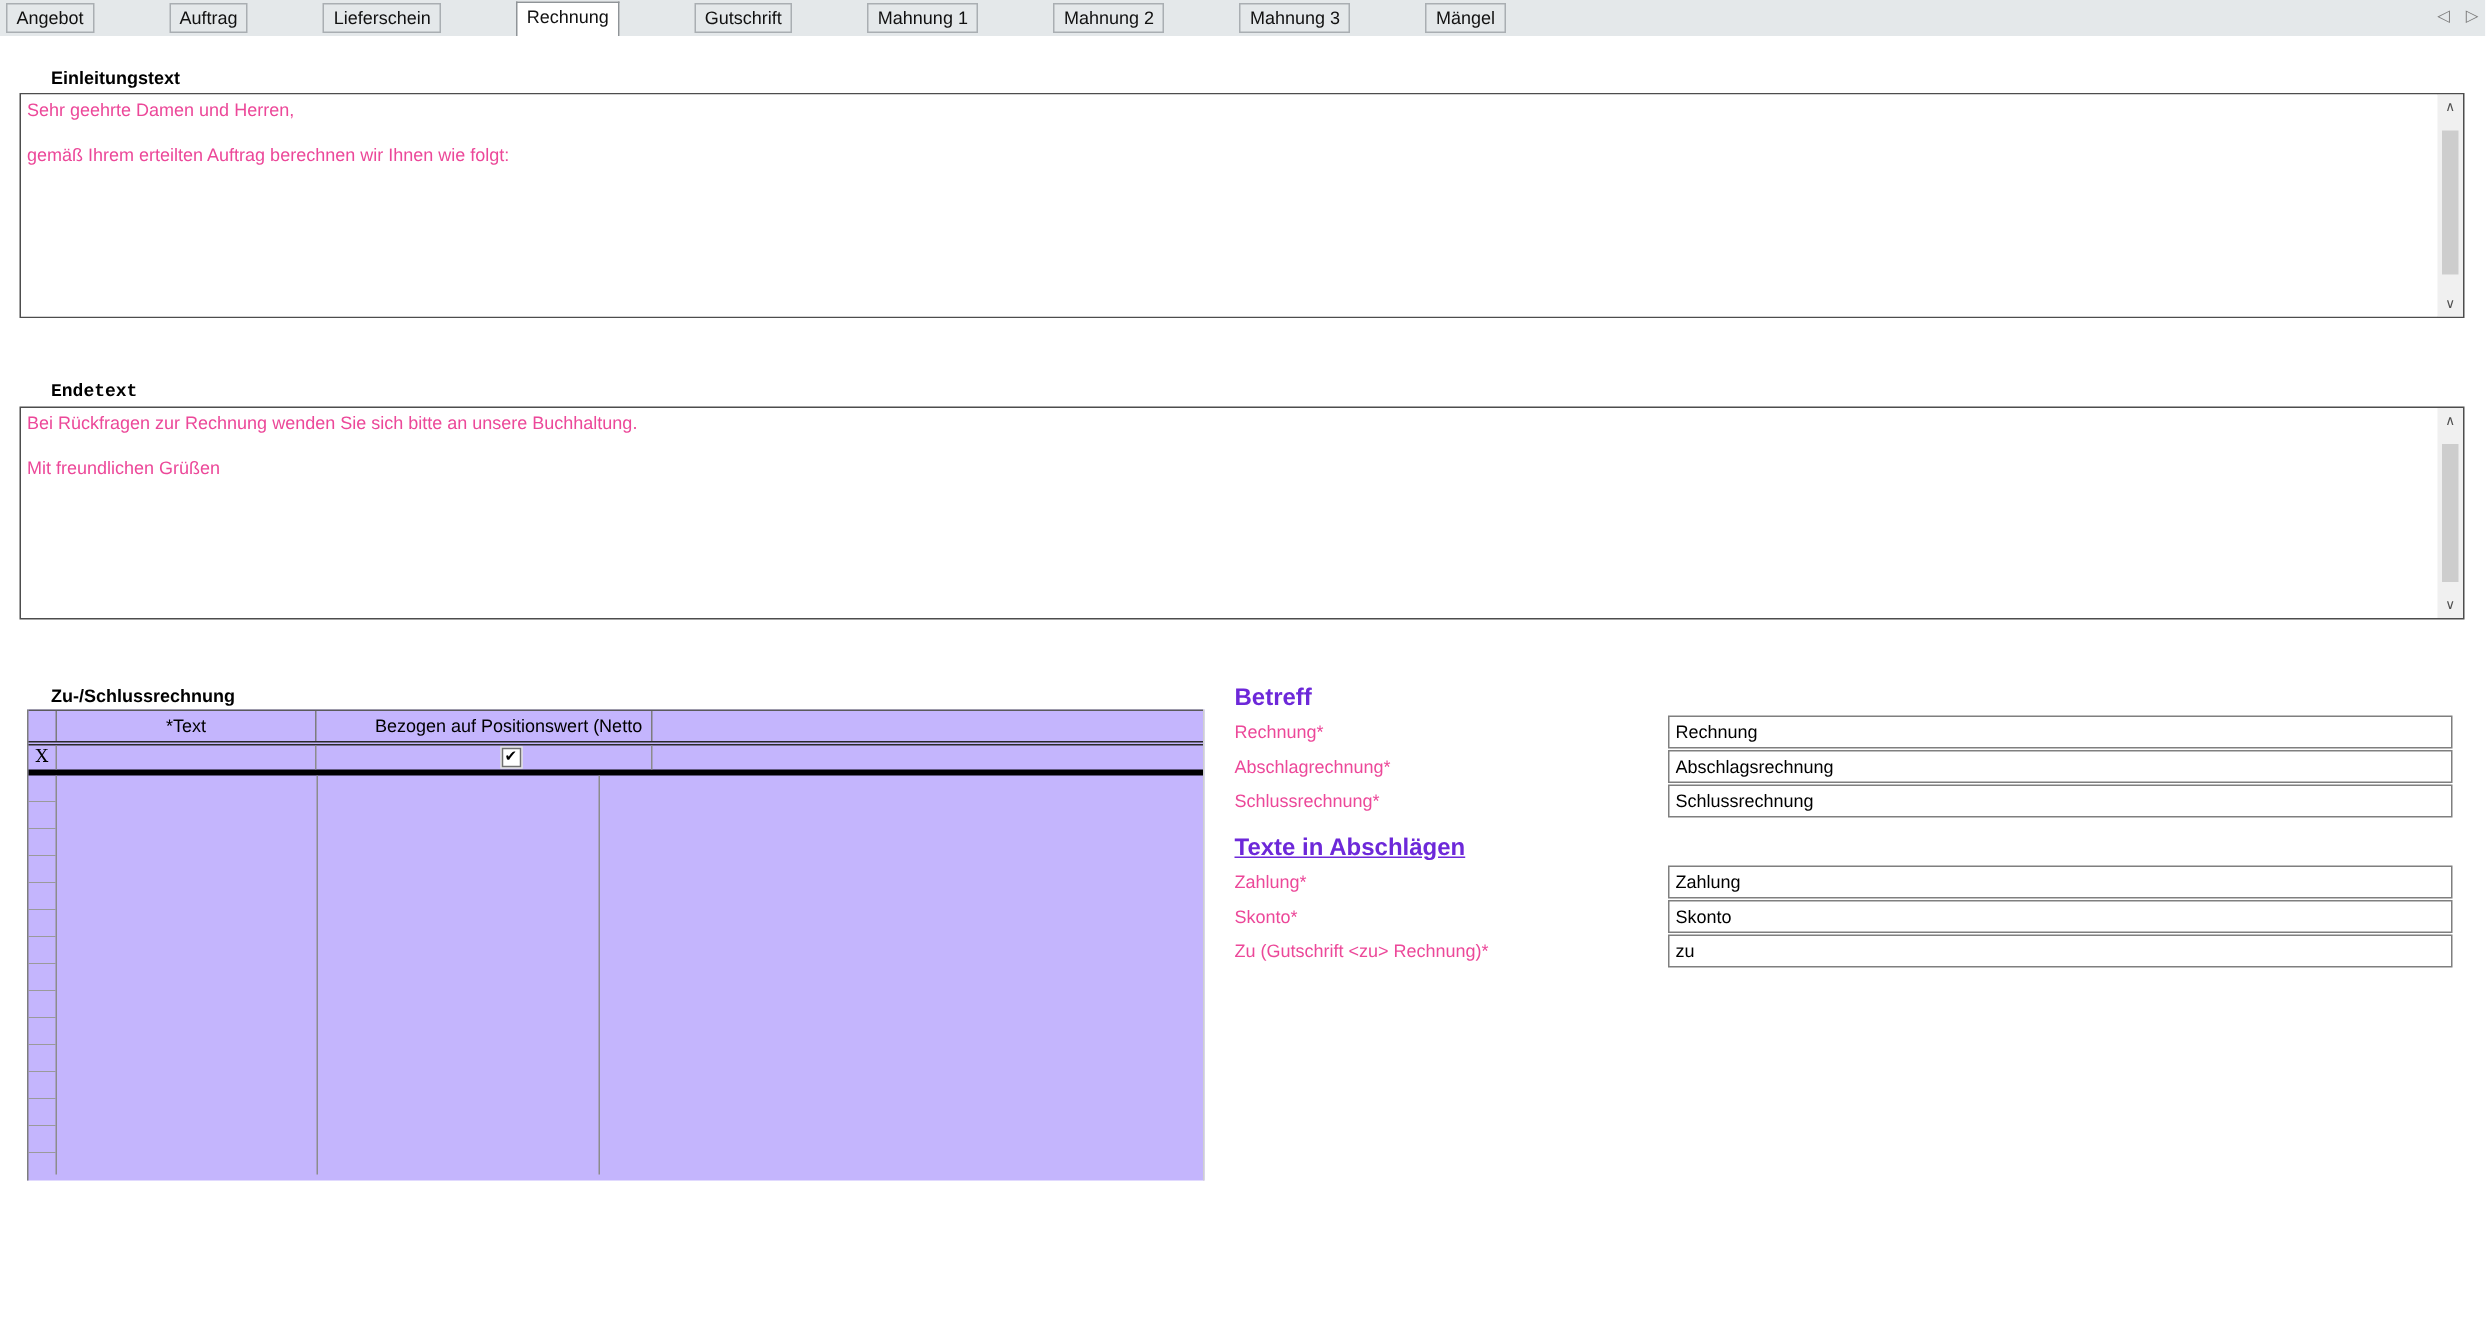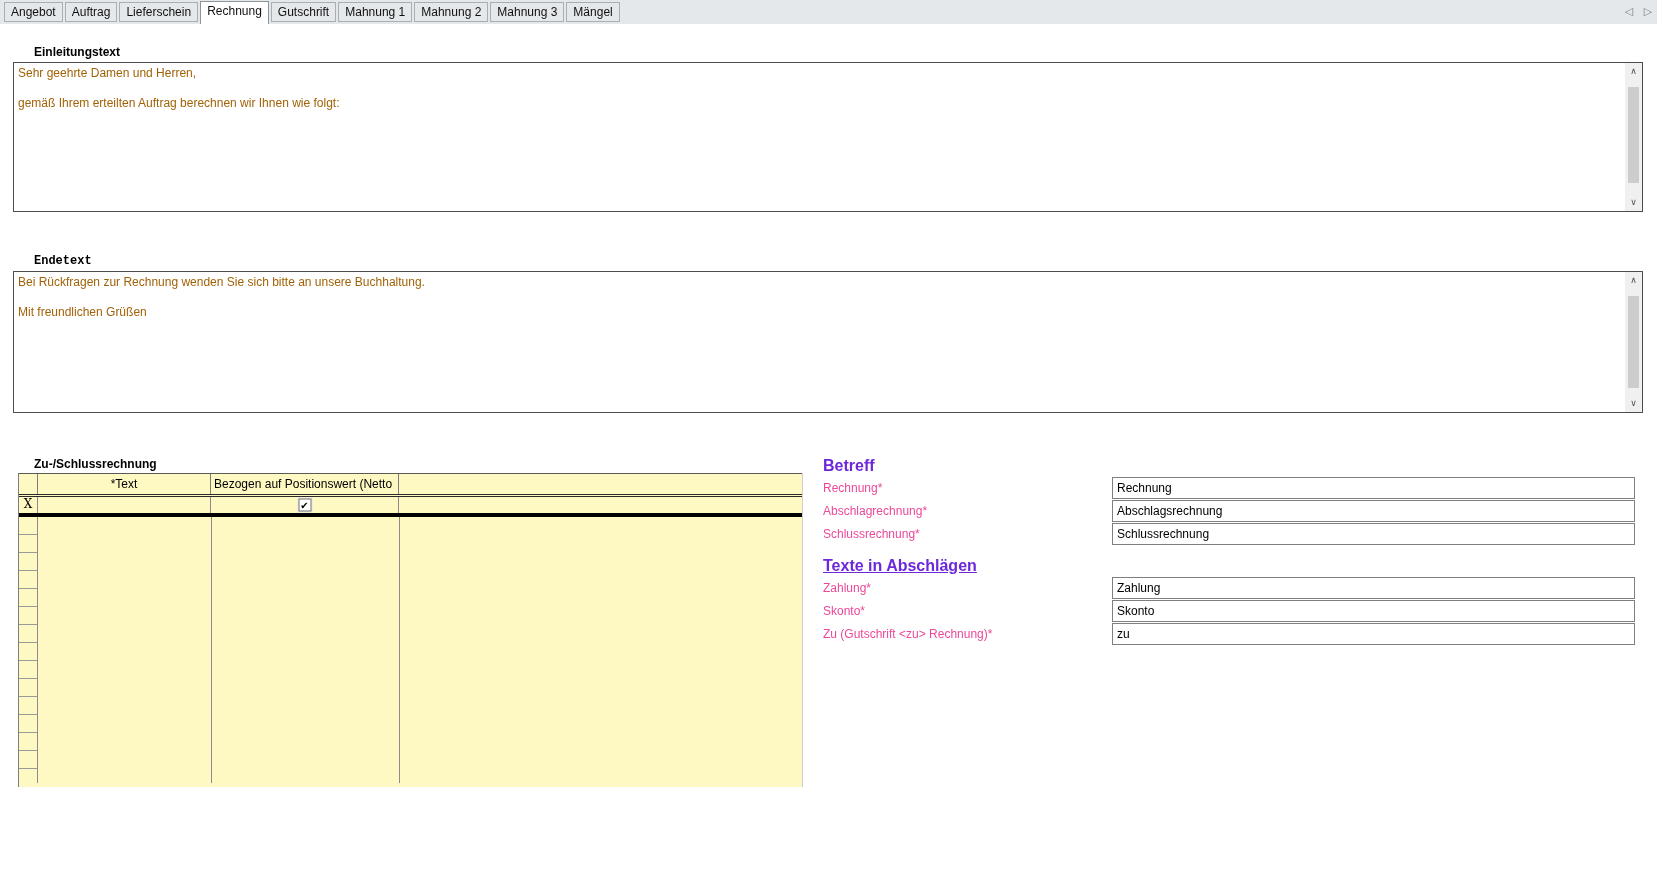--- a/index.html
+++ b/index.html
@@ -2,58 +2,58 @@
 <html><head>
 <meta charset="utf-8">
 <style>
   * { box-sizing: border-box; margin: 0; padding: 0; }
   html,body { background:#fff; }
   body { font-family: "Liberation Sans", sans-serif; font-size: 12px; color:#111; }
   .page { position: relative; width: 1657px; height: 895px; background:#fff; overflow: hidden; }
 
   
   .tabbar { position:absolute; left:0; top:0; width:1657px; height:24px; background:#e4e8ea; }
-  .tabs { position:absolute; left:4px; top:0; height:24px; display:flex; align-items:flex-start; }
+  .tabs { position:absolute; left:4px; top:0; height:24px; display:flex; align-items:flex-start;gap:48px; }
   .tab { margin-top:2px; height:20px; line-height:18px; padding:0 6px; background:#e4e8ea;
          border:1px solid #a9aeb2; margin-right:2px; white-space:nowrap; cursor:default; }
   .tab.active { margin-top:1px; height:23px; line-height:19px; background:#fff;
                 border:1px solid #8f9498; border-bottom:none; position:relative; z-index:2; }
   .tab-scroll { position:absolute; top:4px; width:14px; height:15px; text-align:center;
                 color:#7a7a7a; font-size:11px; line-height:15px; }
   .tab-scroll.left { left:1622px; }
   .tab-scroll.right { left:1641px; }
 
   
   .sec-label { position:absolute; font-weight:bold; font-size:12px; color:#000; white-space:nowrap;padding-left:20px; }
 
   
   .textbox { position:absolute; left:13px; width:1630px; background:#fff; border:1px solid #4d4d4d; }
   .textbox textarea { position:absolute; left:0; top:0; width:1611px; height:100%;
                       border:none; outline:none; resize:none; overflow:hidden;
                       font-family:"Liberation Sans", sans-serif; font-size:12px; line-height:15px;
-                      padding:3px 4px; color:#a16207; background:#fff; }
+                      padding:3px 4px; color:#ec4899; background:#fff; }
   .vscroll { position:absolute; right:0; top:0; width:17px; height:100%; background:#f0f0f0; }
   .vscroll .arrow { position:absolute; left:0; width:17px; height:17px; text-align:center;
                     font-size:9px; line-height:17px; color:#505050; }
   .vscroll .arrow.up { top:0; }
   .vscroll .arrow.down { bottom:0; }
   .vscroll .thumb { position:absolute; left:3px; width:11px; background:#cdcdcd; }
 
   
-  .grid { position:absolute; left:18px; top:473px; width:785px; height:314px; background:#fef9c3;
+  .grid { position:absolute; left:18px; top:473px; width:785px; height:314px; background:#c4b5fd;
           border-left:1px solid #7d7d7d; border-right:1px solid #cfcfcf; }
   .grid-header { display:flex; height:24px; border-top:1px solid #5a5a5a;
                  border-bottom:3px double #2a2a2a; }
   .grid-header .cell { height:100%; line-height:20px; font-size:12px; color:#000;
                        border-right:1px solid #7d7d7d; overflow:hidden; white-space:nowrap; }
   .grid-xrow { display:flex; height:20px; border-bottom:4px solid #000; }
   .grid-xrow .cell { height:100%; border-right:1px solid #8c8c8c; position:relative; }
   .col-sel { width:19px; }
   .col-text { width:173px; text-align:center; }
-  .col-bez { width:188px; padding-left:3px; }
+  .col-bez { width:188px; padding-left:3px;margin-left:36px; }
   .col-fill { flex:1; border-right:none !important; }
   .row-marker { position:absolute; left:0; top:0; width:100%; height:100%;
                 font-family:"DejaVu Serif", serif; font-size:12px; line-height:15px;
                 text-align:center; color:#000; }
   .checkbox { position:absolute; left:50%; top:50%; transform:translate(-50%,-50%);
               width:13px; height:13px; background:#fff; border:1px solid #707070;
               box-shadow:0 0 0 1px #e3e3e3; display:flex; align-items:center; justify-content:center; }
   .checkbox .check { font-size:10px; line-height:10px; color:#000; }
   .grid-body { position:relative; height:266px; }
   .grid-body .sel-col { position:absolute; left:0; top:0; width:19px; height:100%;

